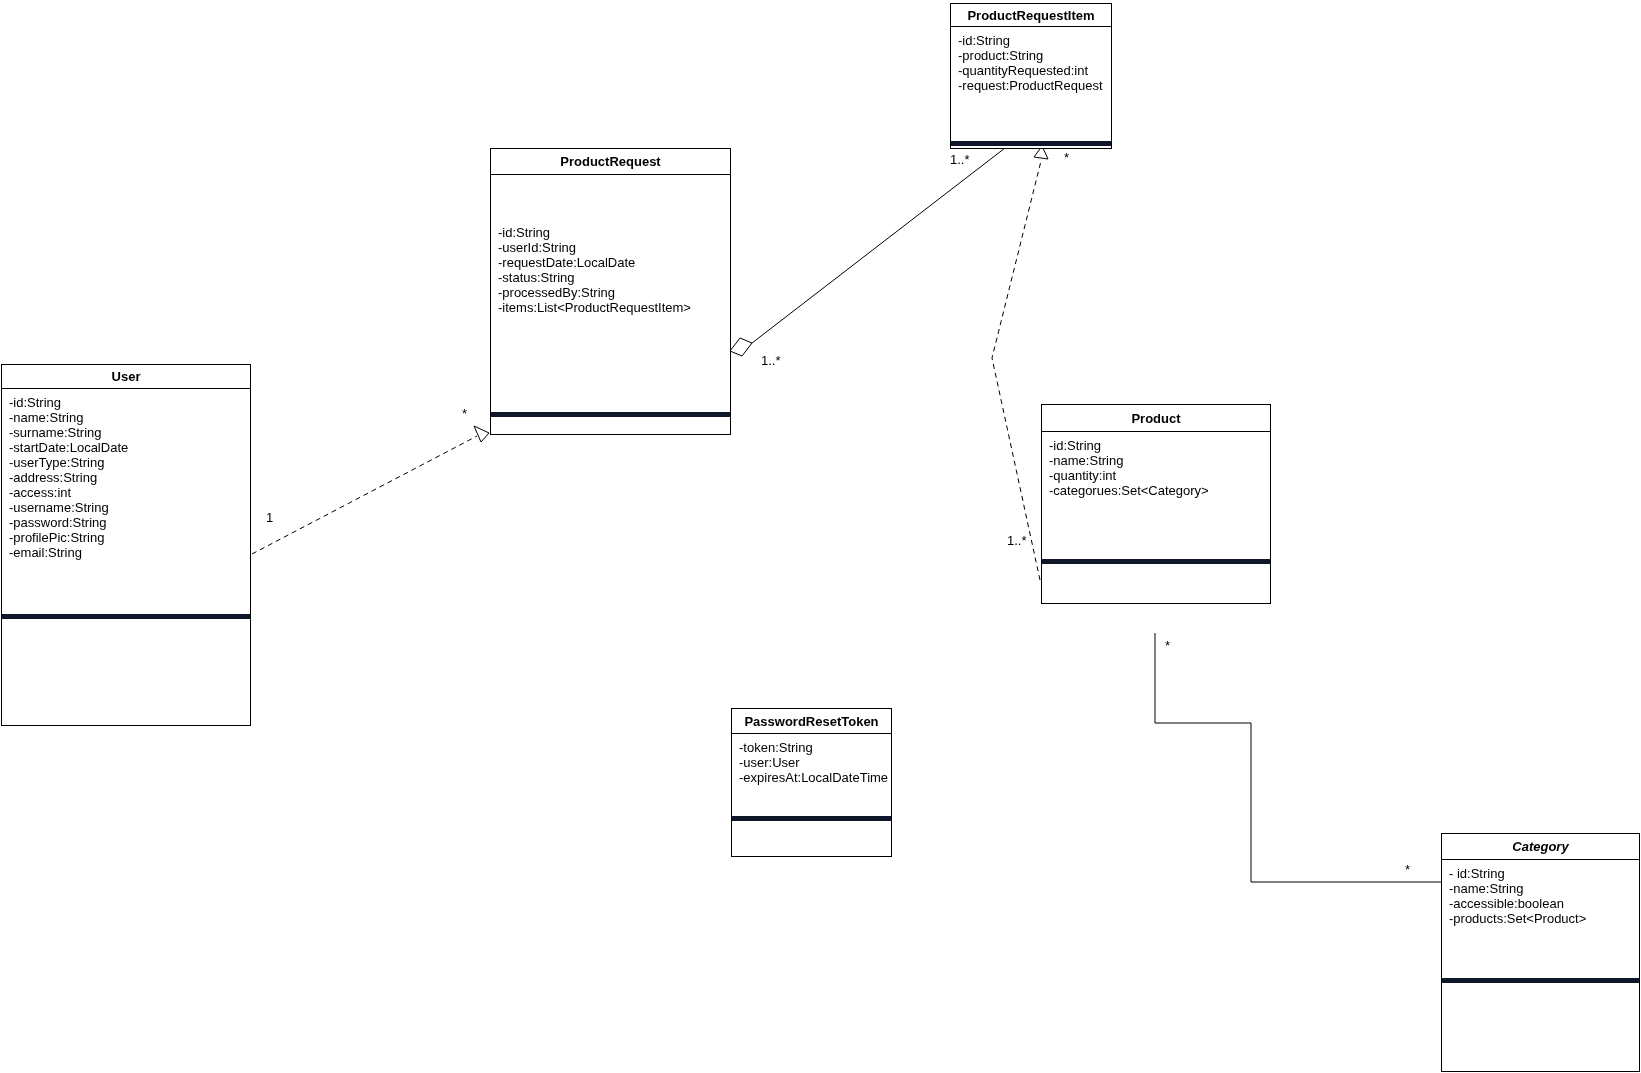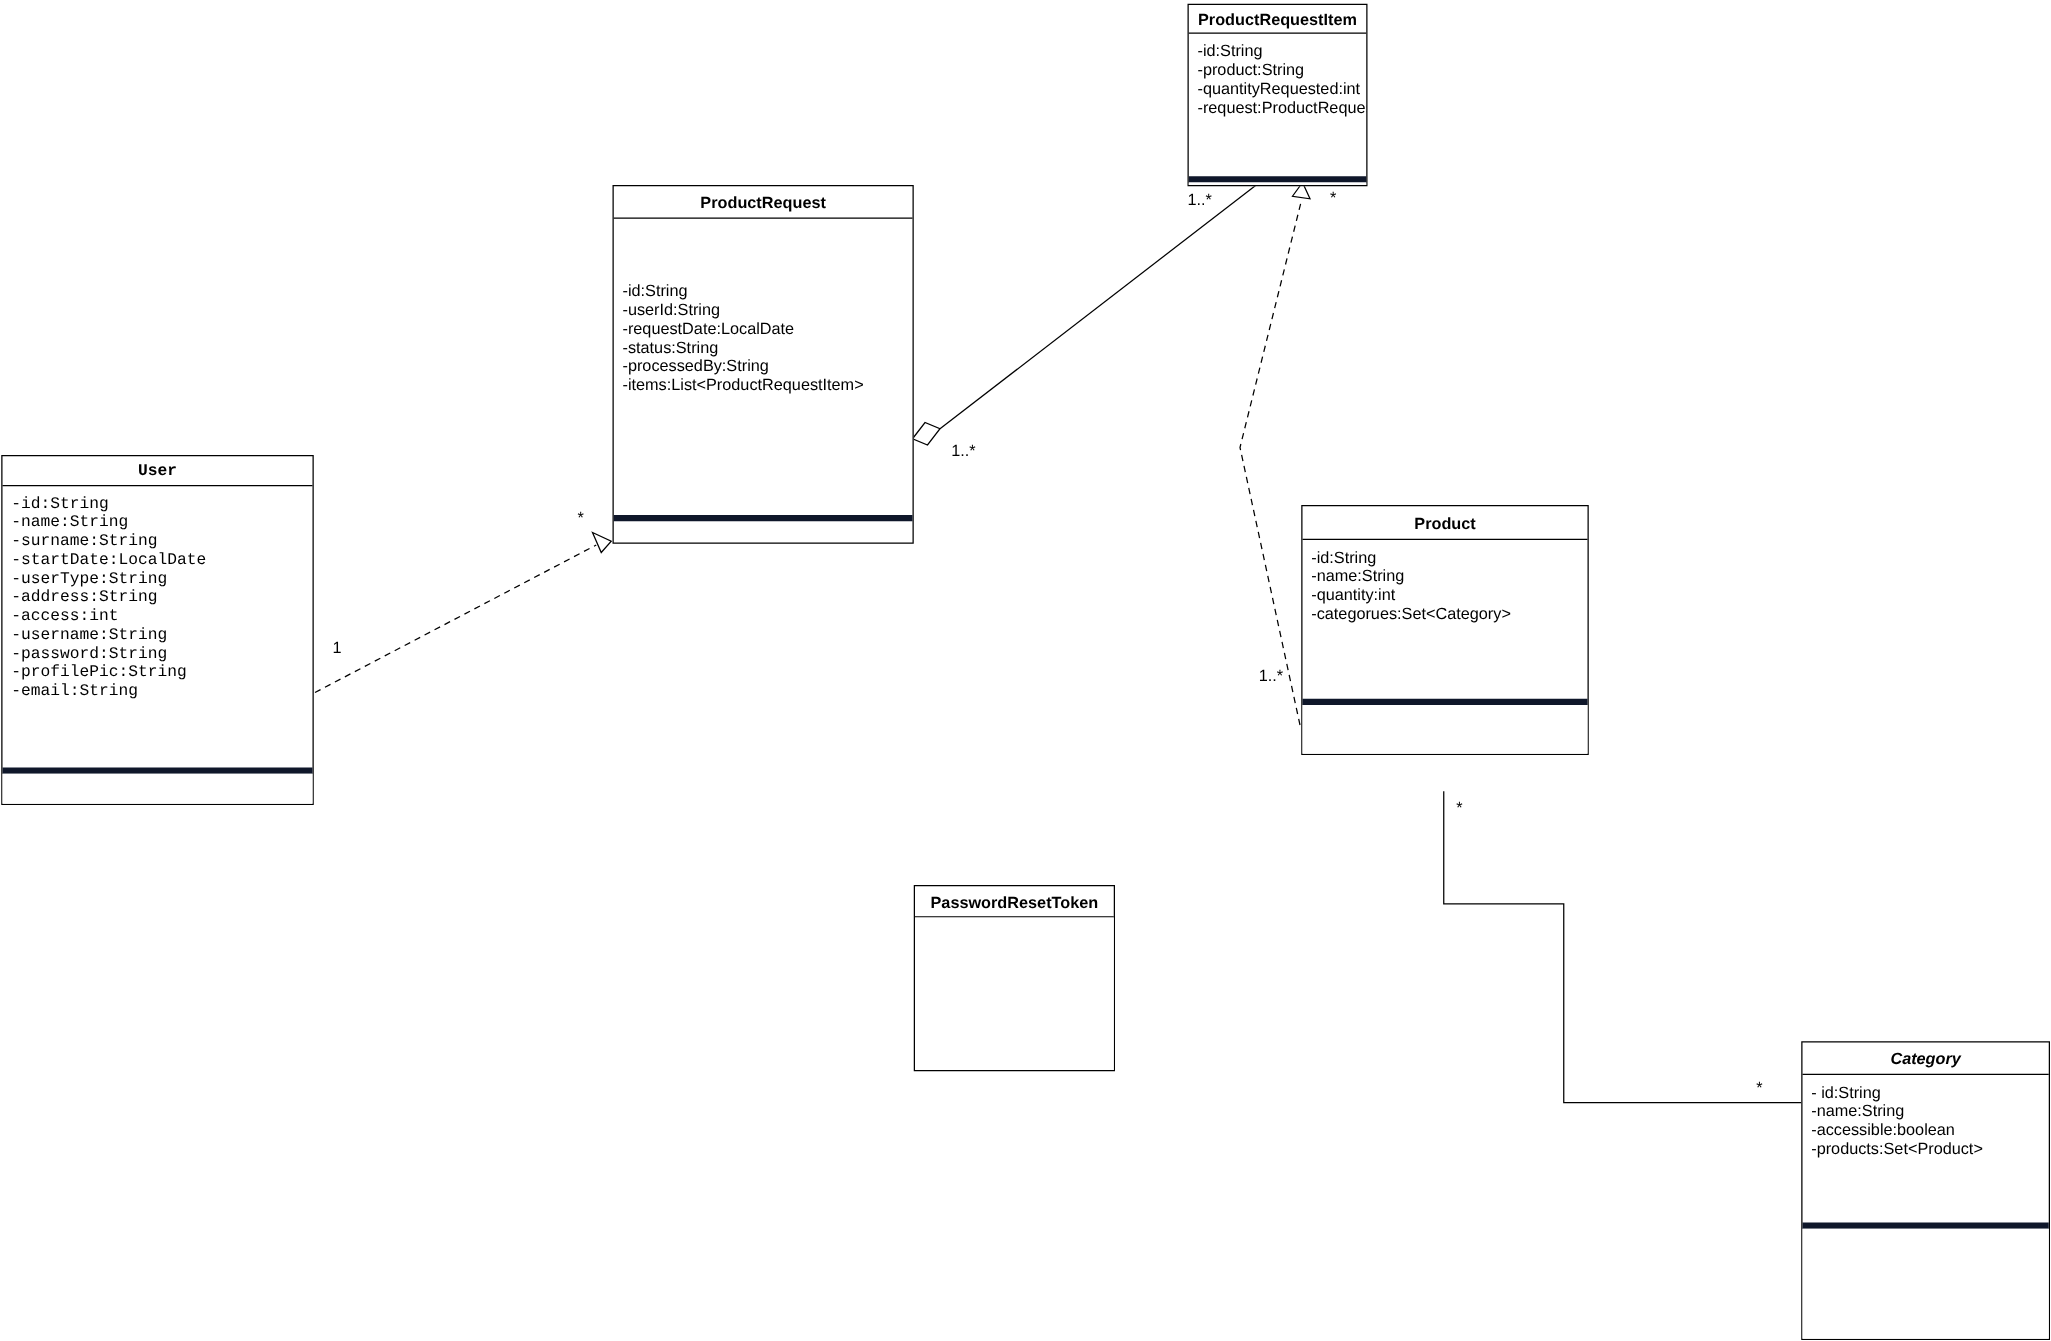--- a/index.html
+++ b/index.html
@@ -51,29 +51,29 @@
     line-height: 15px;
     white-space: nowrap;
     overflow: hidden;
     flex: 0 0 auto;
   }
   .uml-methods {
     flex: 1 1 auto;
     background: #ffffff;
   }
   
-  #box-product-request-item { left: 950px; top: 3px;   width: 144px; height: 146px; }
+  #box-product-request-item { left: 950px; top: 3px;   width: 162px; height: 146px; }
   #box-product-request-item .uml-title { height: 23px; }
   #box-product-request-item .uml-attrs { height: 119px; }
 
   #box-product-request { left: 490px; top: 148px; width: 241px; height: 287px; gap: 44px; }
   #box-product-request .uml-title { height: 26px; }
   #box-product-request .uml-attrs { height: 198px; }
 
-  #box-user { left: 1px; top: 364px; width: 250px; height: 280px; font-family: Liberation Mono, monospace; }
+  #box-user { left: 1px; top: 364px; width: 250px; height: 362px; }
   #box-user .uml-title { height: 24px; }
   #box-user .uml-attrs { height: 230px; }
 
   #box-product { left: 1041px; top: 404px; width: 230px; height: 200px; }
   #box-product .uml-title { height: 27px; }
   #box-product .uml-attrs { height: 132px; }
 
   #box-password-reset-token { left: 731px; top: 708px; width: 161px; height: 149px; }
   #box-password-reset-token .uml-title { height: 25px; }
   #box-password-reset-token .uml-attrs { height: 87px; }
@@ -165,20 +165,25 @@
       <div>-id:String</div>
       <div>-name:String</div>
       <div>-quantity:int</div>
       <div>-categorues:Set&lt;Category&gt;</div>
     </div>
     <div class="uml-methods"></div>
   </div>
 
   <div class="uml-class" id="box-password-reset-token">
     <div class="uml-title">PasswordResetToken</div>
+    <div class="uml-attrs">
+      <div>-token:String</div>
+      <div>-user:User</div>
+      <div>-expiresAt:LocalDateTime</div>
+    </div>
     <div class="uml-methods"></div>
   </div>
 
   <div class="uml-class" id="box-category">
     <div class="uml-title">Category</div>
     <div class="uml-attrs">
       <div>- id:String</div>
       <div>-name:String</div>
       <div>-accessible:boolean</div>
       <div>-products:Set&lt;Product&gt;</div>

